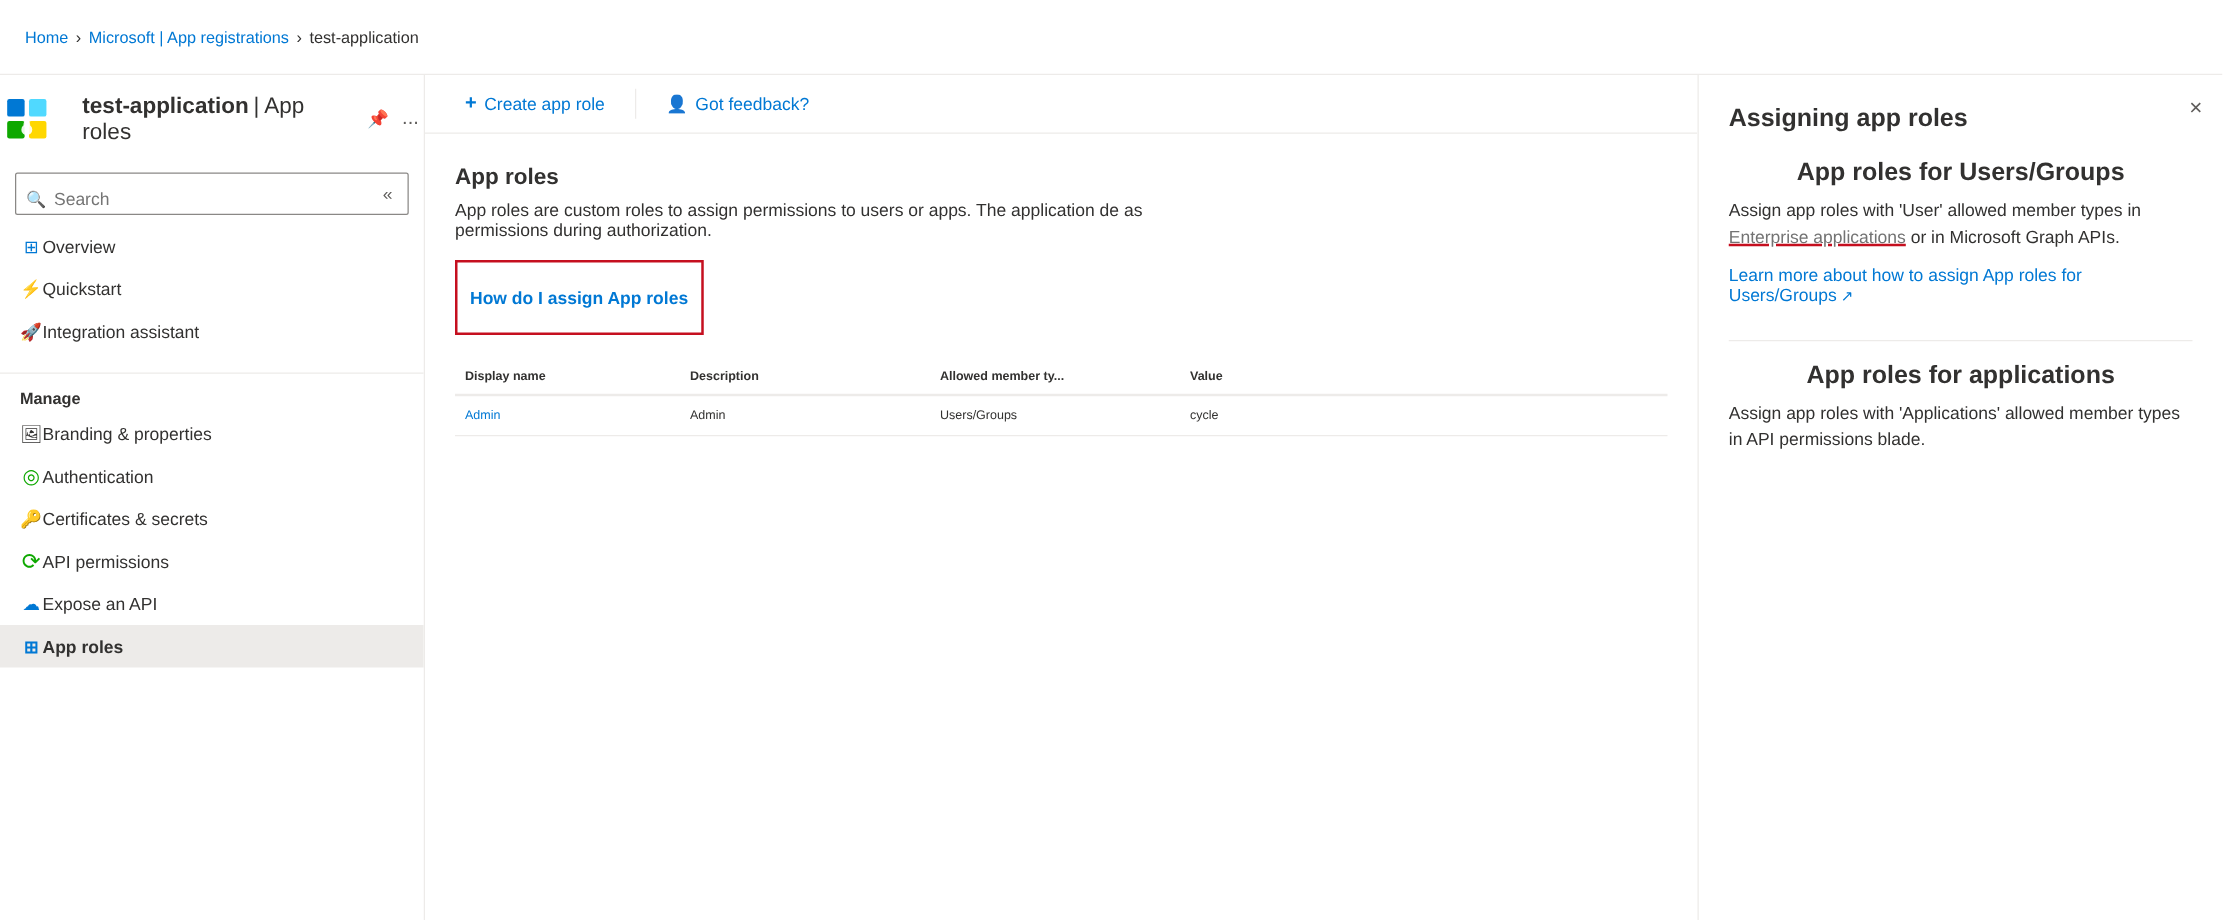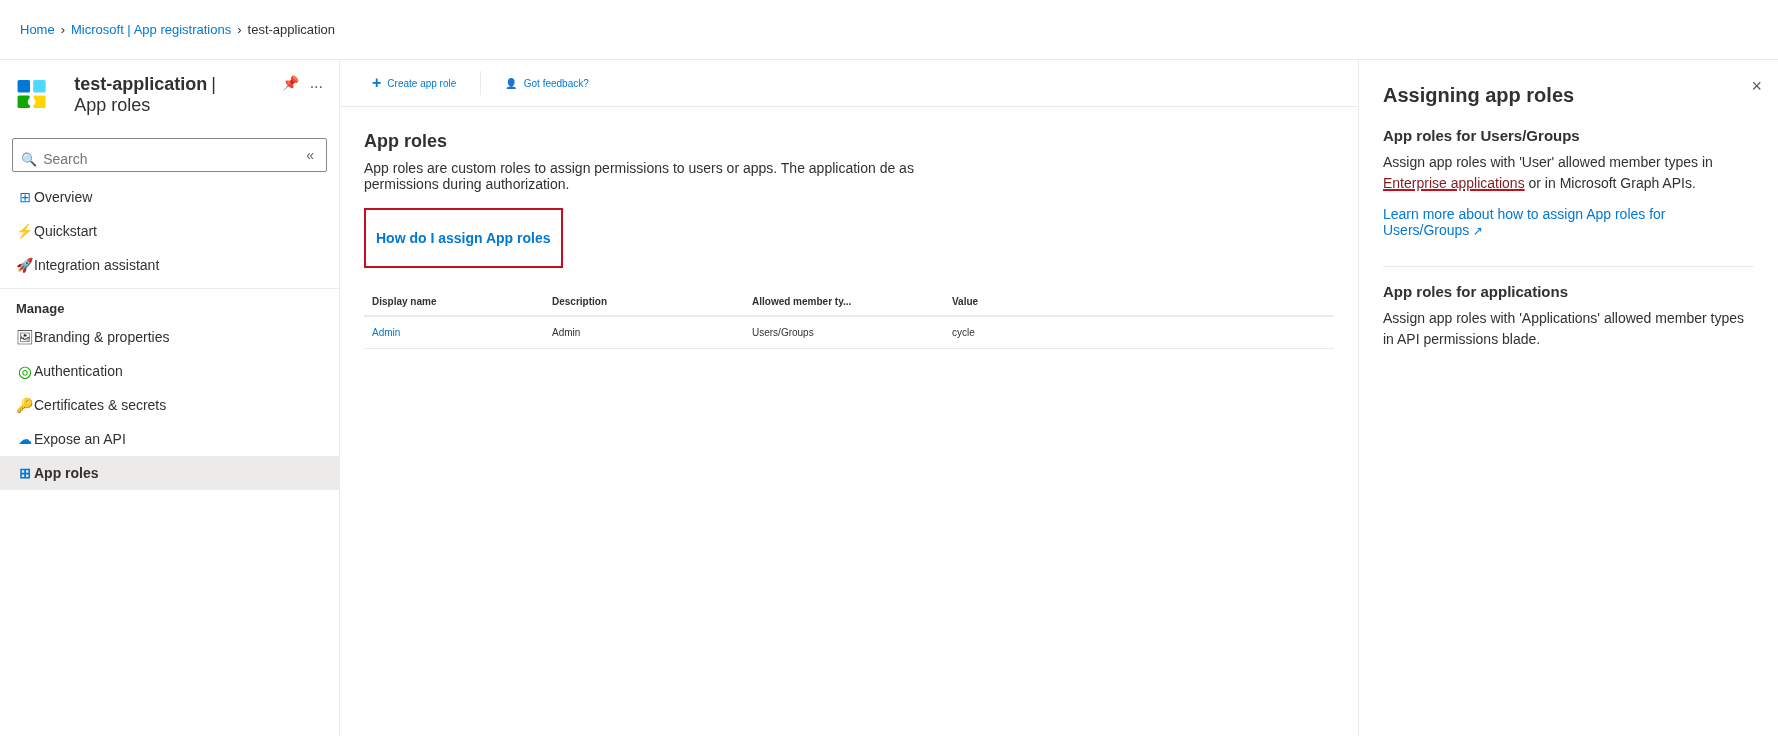--- a/index.html
+++ b/index.html
@@ -8,61 +8,61 @@
     .breadcrumb { display: flex; align-items: center; gap: 6px; padding: 22px 20px; font-size: 13px; color: #0078d4; border-bottom: 1px solid #edebe9; }
     .breadcrumb span { color: #323130; }
     .breadcrumb a { color: #0078d4; text-decoration: none; }
     .breadcrumb-sep { color: #605e5c; }
 
     .main-layout { display: flex; flex: 1; overflow: hidden; }
 
     
     .sidebar { width: 340px; min-width: 340px; border-right: 1px solid #edebe9; display: flex; flex-direction: column; overflow-y: auto; background: #fff; }
 
-    .sidebar-header { display: flex; align-items: flex-start; gap: 27px; padding: 14px 16px; }
+    .sidebar-header { display: flex; align-items: center; gap: 27px; padding: 14px 4px; }
     .app-icon { width: 40px; height: 40px; }
     .header-icons { display: flex; gap: 10px; align-items: center; margin-left: 8px; color: #605e5c; font-size: 16px; cursor: pointer; }
 
     .search-box { margin: 8px 12px; display: flex; align-items: flex-end; border: 1px solid #8a8886; border-radius: 2px; padding: 4px 8px; gap: 6px; }
     .search-box input { border: none; outline: none; font-size: 14px; color: #323130; width: 100%; background: transparent; }
     .collapse-btn { margin-left: auto; color: #605e5c; cursor: pointer; font-size: 14px; padding: 4px; }
 
     .nav-item { display: flex; align-items: center; gap: 0; padding: 8px 16px; cursor: pointer; font-size: 14px; color: #323130; }
     .nav-item.active { background: #edebe9; font-weight: 600; }
     .nav-icon { width: 18px; height: 18px; display: flex; align-items: center; justify-content: center; flex-shrink: 0; }
 
-    .nav-section-label { padding: 12px 16px 4px 16px; font-weight: 700; font-size: 13px; color: #323130; border-top: 1px solid #edebe9; margin-top: 6px; }
+    .nav-section-label { padding: 12px 16px 4px 16px; font-weight: 700; font-size: 13px; color: #323130; border-top: 1px solid #edebe9; margin-top: 16px; }
 
     
     .content { flex: 1; overflow-y: auto; padding: 0; display: flex; flex-direction: column; }
 
     .toolbar { display: flex; align-items: center; padding: 10px 24px; border-bottom: 1px solid #edebe9; gap: 16px; }
-    .toolbar-btn { display: flex; align-items: center; gap: 6px; color: #0078d4; font-size: 10px; cursor: pointer; background: none; border: none; padding: 4px 8px; }
+    .toolbar-btn { display: flex; align-items: center; gap: 6px; color: #0078d4; font-size: 14px; cursor: pointer; background: none; border: none; padding: 4px 8px; }
     .toolbar-sep { width: 1px; height: 24px; background: #edebe9; }
 
     .content-body { padding: 24px; }
     .content-title { font-size: 18px; font-weight: 600; margin-bottom: 8px; }
     .content-desc { font-size: 14px; color: #323130; margin-bottom: 16px; max-width: 600px; }
 
     .assign-link { display: inline-block; border: 2px solid #c50f1f; padding: 20px 10px; color: #0078d4; font-weight: 600; font-size: 14px; cursor: pointer; text-decoration: none; margin-bottom: 20px; }
 
     .table-header { display: grid; grid-template-columns: 180px 200px 200px 120px; border-bottom: 2px solid #edebe9; padding: 8px 0; }
     .table-header-cell { font-weight: 700; font-size: 10px; color: #323130; padding: 0 8px; }
     .table-row { display: grid; grid-template-columns: 180px 200px 200px 120px; padding: 10px 0; border-bottom: 1px solid #edebe9; align-items: center; }
     .table-cell { padding: 0 8px; font-size: 10px; color: #323130; }
     .table-cell.link { color: #0078d4; cursor: pointer; text-decoration: none; }
 
     
     .right-panel { width: 420px; min-width: 420px; border-left: 1px solid #edebe9; padding: 24px; overflow-y: auto; position: relative; background: #fff; }
     .panel-title { font-size: 20px; font-weight: 600; margin-bottom: 20px; padding-right: 30px; }
     .close-btn { position: absolute; top: 16px; right: 16px; cursor: pointer; font-size: 18px; color: #605e5c; background: none; border: none; }
 
-    .panel-section-title { font-size: 15px; font-weight: 600; margin-bottom: 8px; color: #323130; }
+    .panel-section-title { font-size: 20px; font-weight: 600; margin-bottom: 8px; color: #323130; text-align: center; }
     .panel-text { font-size: 14px; color: #323130; margin-bottom: 12px; line-height: 1.5; }
-    .panel-link { color: #7f1d1d; text-decoration: underline; cursor: pointer; }
+    .panel-link { color: #737373; text-decoration: underline; cursor: pointer; }
     .panel-link.red-underline { text-decoration-color: #c50f1f; text-decoration-thickness: 2px; }
     .panel-learn-link { display: block; color: #0078d4; text-decoration: none; font-size: 14px; margin-bottom: 28px; cursor: pointer; }
     .panel-learn-link::after { content: ' ↗'; font-size: 12px; }
     .panel-divider { border: none; border-top: 1px solid #edebe9; margin: 16px 0; }
 
     
     .icon-overview::before { content: '⊞'; color: #0078d4; }
     .icon-quickstart::before { content: '⚡'; color: #0078d4; }
     .icon-integration::before { content: '🚀'; }
     .icon-branding::before { content: '🖼'; }
@@ -142,20 +142,24 @@
       </div>
       <div class="nav-item">
         <span class="nav-icon icon-auth"></span>
         <span>Authentication</span>
       </div>
       <div class="nav-item">
         <span class="nav-icon icon-certs"></span>
         <span>Certificates &amp; secrets</span>
       </div>
       <div class="nav-item">
+        <span class="nav-icon icon-api-perm"></span>
+        <span>API permissions</span>
+      </div>
+      <div class="nav-item">
         <span class="nav-icon icon-expose"></span>
         <span>Expose an API</span>
       </div>
       <div class="nav-item active">
         <span class="nav-icon icon-approles"></span>
         <span>App roles</span>
       </div>
     </div>
   </div>
 

